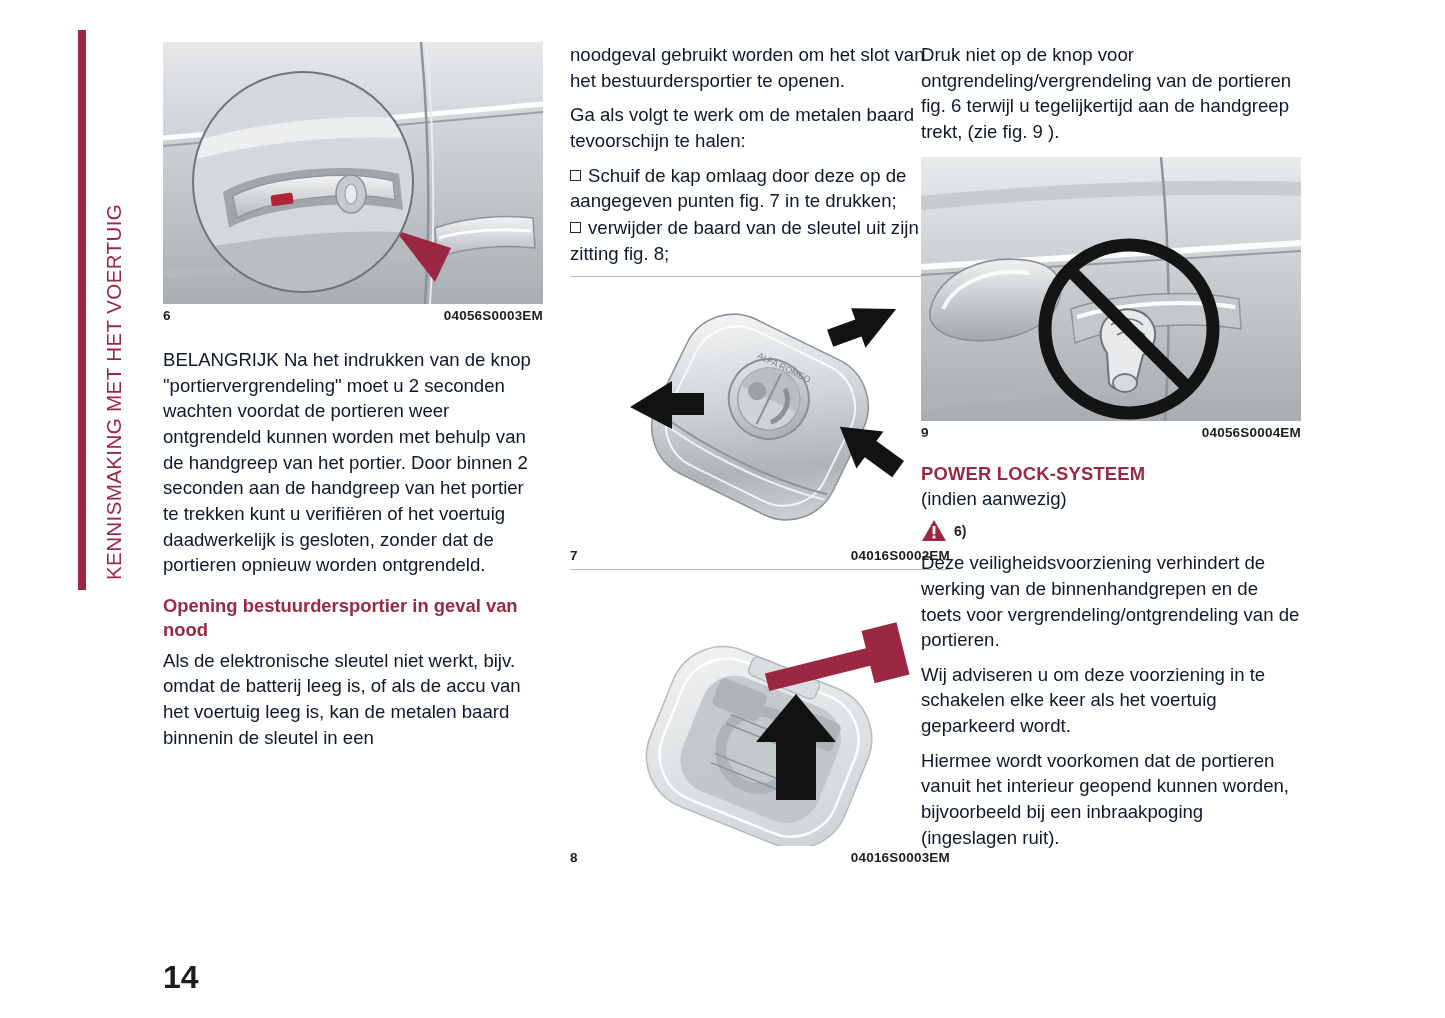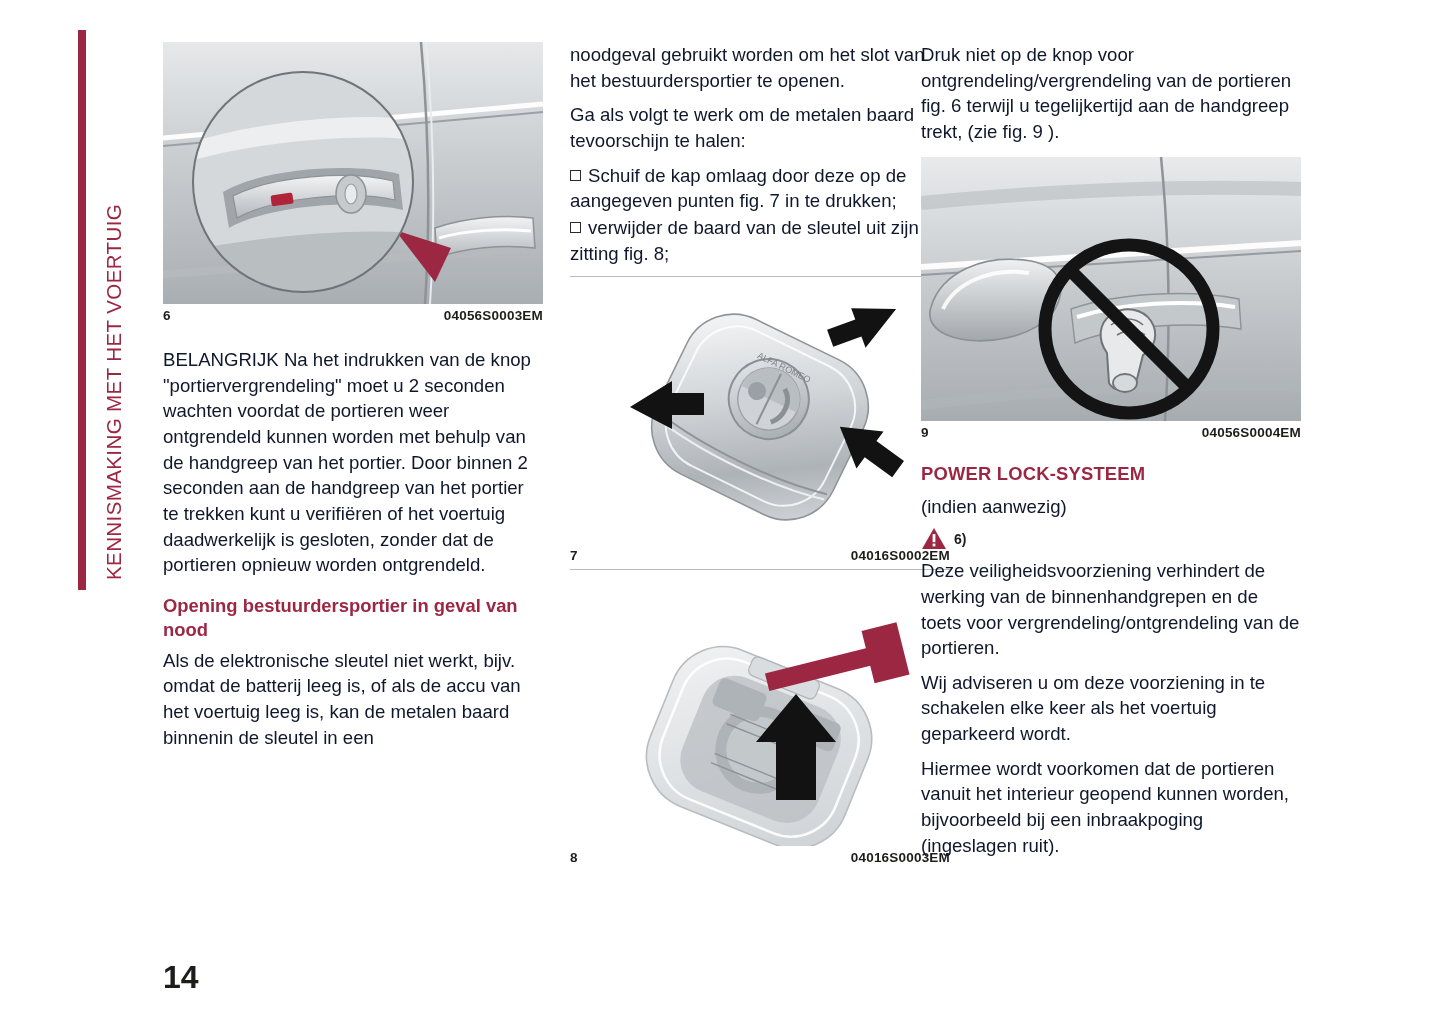--- a/index.html
+++ b/index.html
@@ -392,21 +392,21 @@
           <circle cx="208" cy="172" r="84" fill="none" stroke="#141414" stroke-width="13"></circle>
           <path d="M149 113 L267 231" stroke="#141414" stroke-width="13"></path>
         </svg>
       </div>
       <div class="fig-caption">
         <span>9</span>
         <span>04056S0004EM</span>
       </div>
     </div>
 
-    <div class="heading-red caps" style="margin-top:22px;margin-bottom:8px;">POWER LOCK-SYSTEEM</div>
+    <div class="heading-red caps" style="margin-top:22px;margin-bottom:0;">POWER LOCK-SYSTEEM</div>
     <p class="tight">(indien aanwezig)</p>
 
     <div class="warn-row">
       <span class="warn-tri">
         <svg viewBox="0 0 26 23" width="26" height="23">
           <path d="M13 1 L25 22 L1 22 Z" fill="#9c2743"></path>
           <rect x="11.6" y="7" width="2.8" height="8.2" fill="#ffffff"></rect>
           <rect x="11.6" y="16.6" width="2.8" height="2.8" fill="#ffffff"></rect>
         </svg>
       </span>

